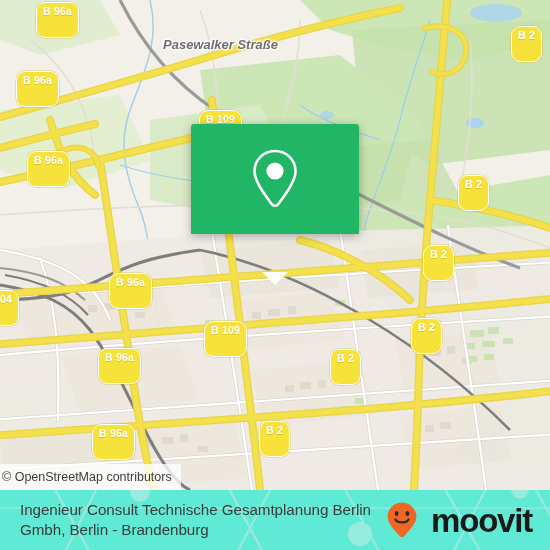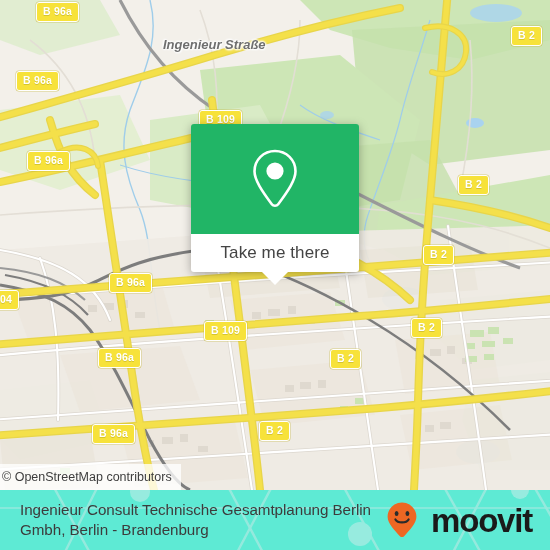--- a/index.html
+++ b/index.html
@@ -18,23 +18,23 @@
   
   .street-label{
     position:absolute;font-style:italic;font-weight:700;
     color:#6f6f6f;white-space:nowrap;pointer-events:none;
     text-shadow:0 0 3px #fff,0 0 3px #fff,0 0 2px #fff,1px 1px 2px #fff,-1px -1px 2px #fff;
   }
 
   
   .shield{
     position:absolute;background:#F7E23A;border:1.6px solid #ffffff;
-    border-radius:3px;color:#ffffff;font-weight:700;
+    border-radius:9px;color:#ffffff;font-weight:700;
     font-size:10.5px;line-height:1;letter-spacing:.2px;
-    padding:3px 6px 4px;white-space:nowrap;
+    padding:3px 6px 20px;white-space:nowrap;
     box-shadow:0 0 0 .5px rgba(190,175,40,.55);
     text-shadow:0 1px 0 rgba(150,140,30,.35);
   }
 
   
   .attribution{
     position:absolute;left:0;bottom:0;
     background:rgba(255,255,255,.78);
     color:#3d3d3d;font-size:12.5px;line-height:1;
     padding:7px 9px 7px 2px;white-space:nowrap;
@@ -272,21 +272,21 @@
       <g class="mroad-c" stroke-width="6" fill="none">
         <path d="M425,28 C450,22 468,34 466,52 C464,70 448,78 432,72"></path>
         <path d="M60,152 C80,142 96,150 98,166"></path>
       </g>
       <g class="mroad" stroke-width="3.6" fill="none">
         <path d="M425,28 C450,22 468,34 466,52 C464,70 448,78 432,72"></path>
         <path d="M60,152 C80,142 96,150 98,166"></path>
       </g>
     </svg>
 
-    <div class="street-label" style="left:163px;top:37px;font-size:13px;">Ingenieur Straße</div>
+    <div class="street-label" style="left:163px;top:37px;font-size:13px;">Pasewalker Straße</div>
 
     <div class="shield" style="left:36px;top:2px;">B 96a</div>
     <div class="shield" style="left:511px;top:26px;">B 2</div>
     <div class="shield" style="left:16px;top:71px;">B 96a</div>
     <div class="shield" style="left:199px;top:110px;">B 109</div>
     <div class="shield" style="left:27px;top:151px;">B 96a</div>
     <div class="shield" style="left:458px;top:175px;">B 2</div>
     <div class="shield" style="left:423px;top:245px;">B 2</div>
     <div class="shield" style="left:109px;top:273px;">B 96a</div>
     <div class="shield" style="left:-7px;top:290px;">04</div>
@@ -298,23 +298,20 @@
     <div class="shield" style="left:259px;top:421px;">B 2</div>
 
     <div class="callout">
       <div class="callout-wrap">
         <div class="callout-top">
           <svg width="52" height="64" viewBox="0 0 52 64">
             <path d="M26 4 C14.5 4 5.5 13 5.5 24.3 C5.5 33 13 44 22.8 57.2 C24.4 59.3 27.6 59.3 29.2 57.2 C39 44 46.5 33 46.5 24.3 C46.5 13 37.5 4 26 4 Z" fill="none" stroke="#ffffff" stroke-width="2.6"></path>
             <circle cx="26" cy="24" r="8.6" fill="#ffffff"></circle>
           </svg>
         </div>
-        <div class="callout-bottom">
-          <span class="callout-label">Take me there</span>
-        </div>
       </div>
       <div class="callout-tail"></div>
     </div>
 
     <div class="attribution">© OpenStreetMap contributors</div>
   </div>
 
   <div class="footer">
     <svg class="footer-watermark" viewBox="0 0 550 80" preserveAspectRatio="none">
       <g stroke="#e9e9ec" stroke-width="2.4" fill="none">

